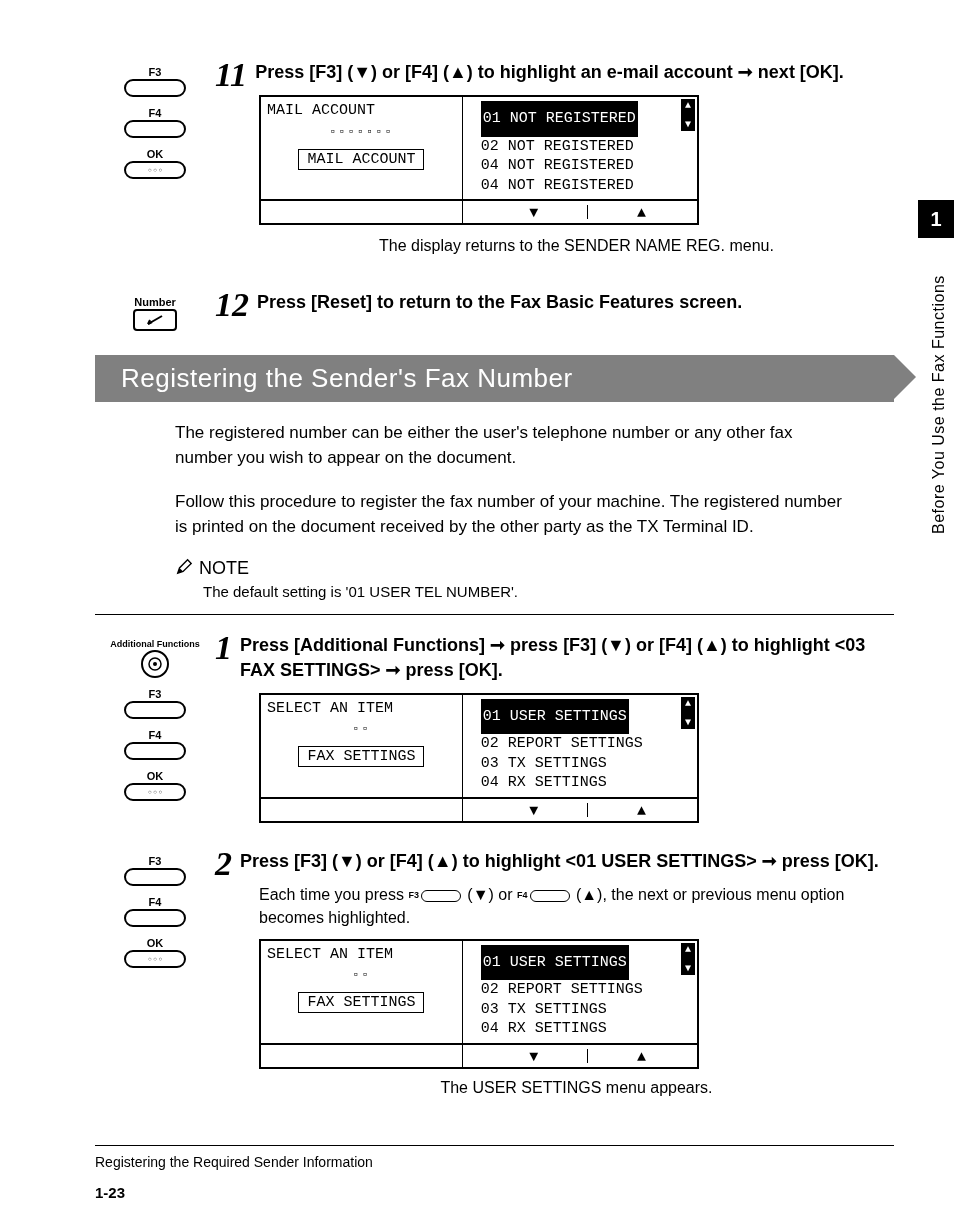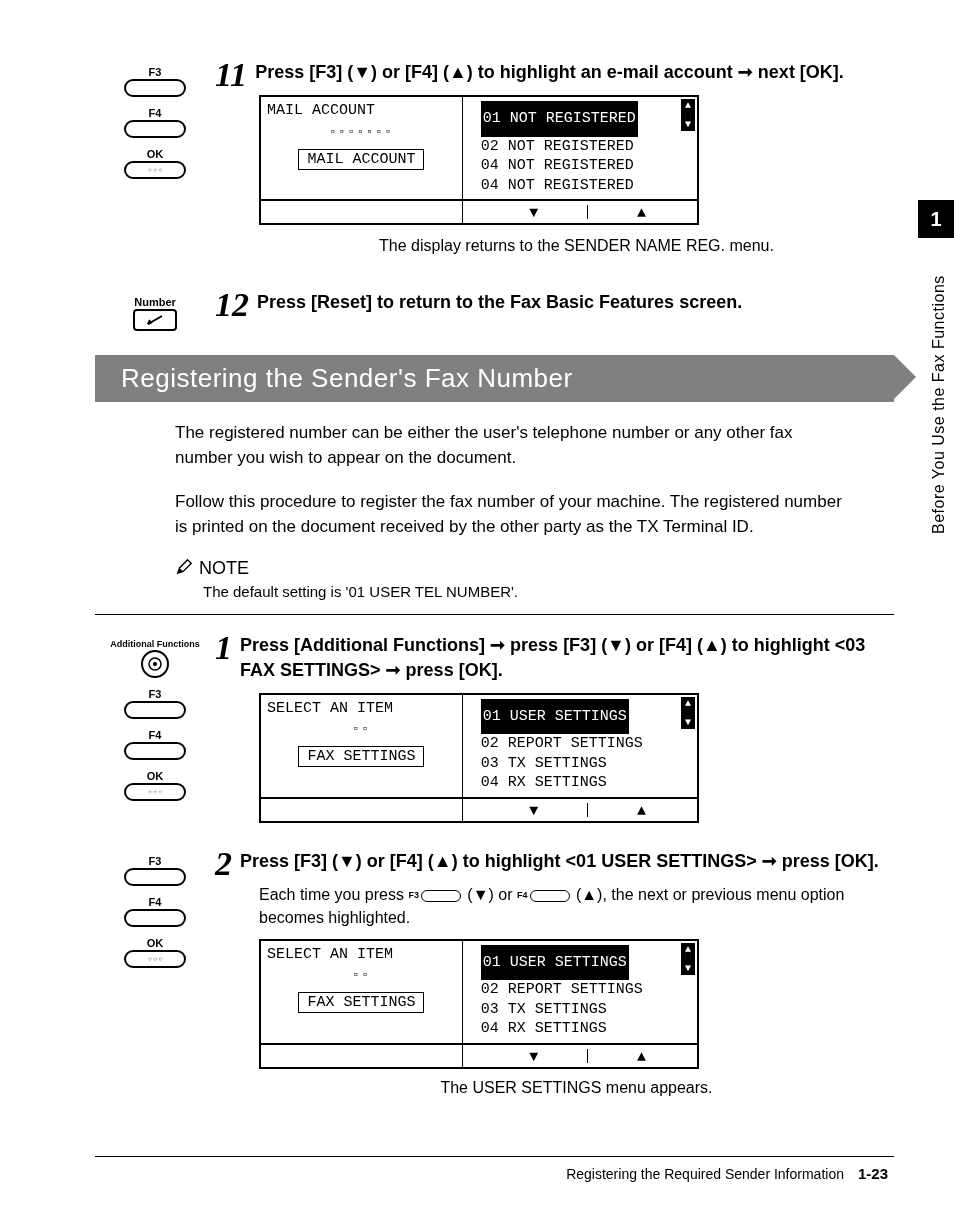--- a/index.html
+++ b/index.html
@@ -29,21 +29,21 @@
   .note-block { margin-left: 80px; margin-bottom: 14px; }
   .note-head { font-size: 18px; display:flex; align-items:flex-start; gap:6px; margin-bottom:4px;}
   .note-body { font-size: 15px; margin-left: 28px; }
   .hr { border: none; border-top: 1px solid #000; margin: 12px 0 18px 0; }
   .key-btn { border: 2px solid #000; border-radius: 14px; width: 62px; height: 18px; display:flex; align-items:center; justify-content:center; font-size: 9px; position:relative;}
   .key-btn.ok-dots:after { content: "○ ○ ○"; font-size: 6px; position: relative; top:0px; letter-spacing:0px;}
   .key-label { font-size: 11px; font-weight: bold; text-align:center; margin-bottom:1px;}
   .key-group { display:flex; flex-direction:column; align-items:center; margin-bottom:4px;}
   .reset-btn { border:2px solid #000; border-radius:4px; width:44px; height:22px; display:flex; align-items:center; justify-content:center;}
   .addfn-circle { border:2px solid #000; border-radius:50%; width:28px; height:28px; display:flex; align-items:center; justify-content:center;}
-  .footer-line { border-top: 1px solid #000; margin-top: 43px; padding-top: 8px; display:flex; justify-content:flex-end; align-items:baseline; gap:14px; font-size:14px; padding-right:6px;}
+  .footer-line { border-top: 1px solid #000; margin-top: 32px; padding-top: 8px; display:flex; justify-content:flex-end; align-items:baseline; gap:14px; font-size:14px; padding-right:6px;flex-direction:column;}
   .footer-line .pg { font-weight:bold; font-size:15px;}
   .inline-key { display:inline-block; border:1.5px solid #000; border-radius:10px; width:40px; height:12px; position:relative; vertical-align:middle; margin:0 2px;}
   .inline-key-label { font-size:9px; font-weight:bold; position:relative; top:-2px;}
   svg.pencil { width:18px; height:18px; }
 </style>
 </head>
 <body>
 
 <div class="side-tab">1</div>
 <div class="side-text">Before You Use the Fax Functions</div>

